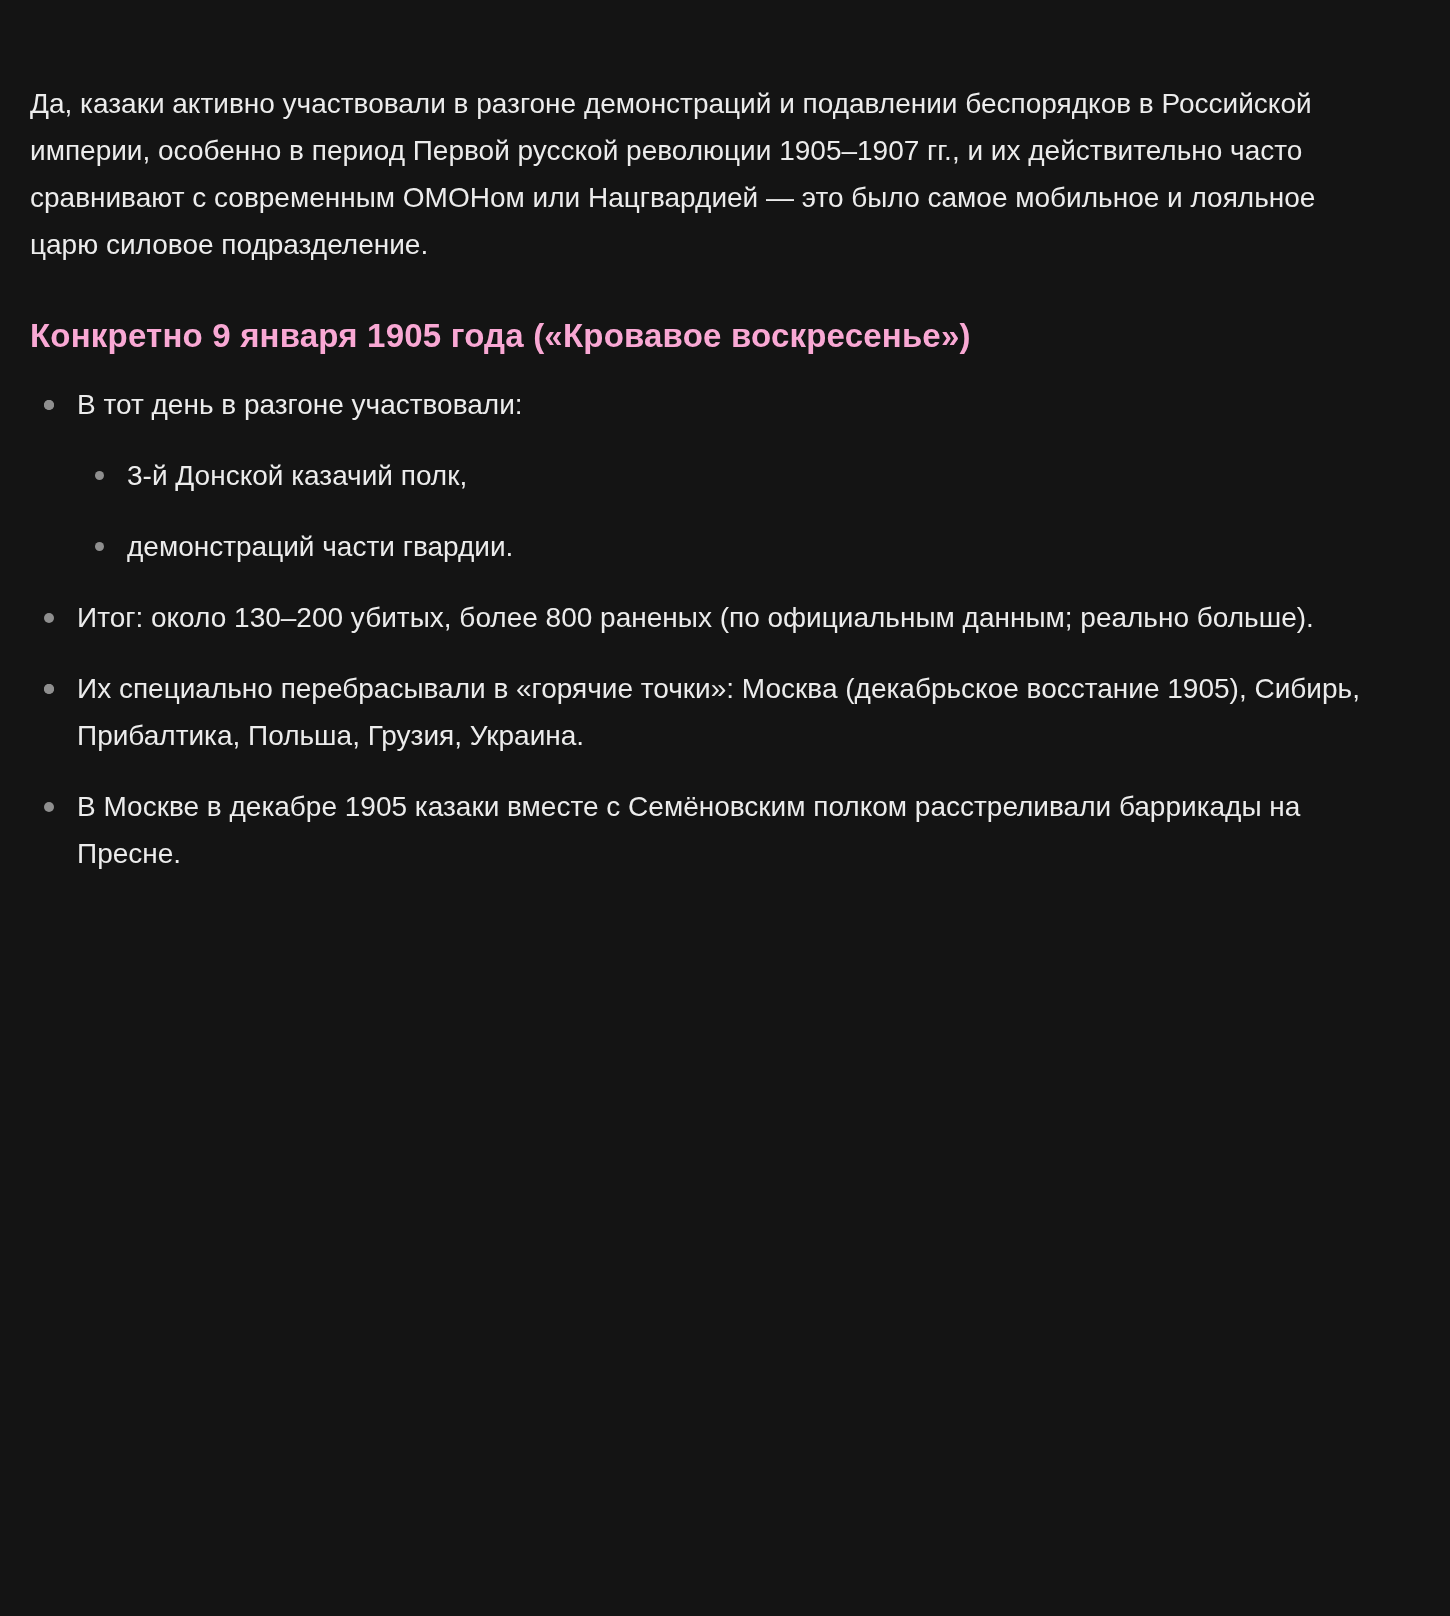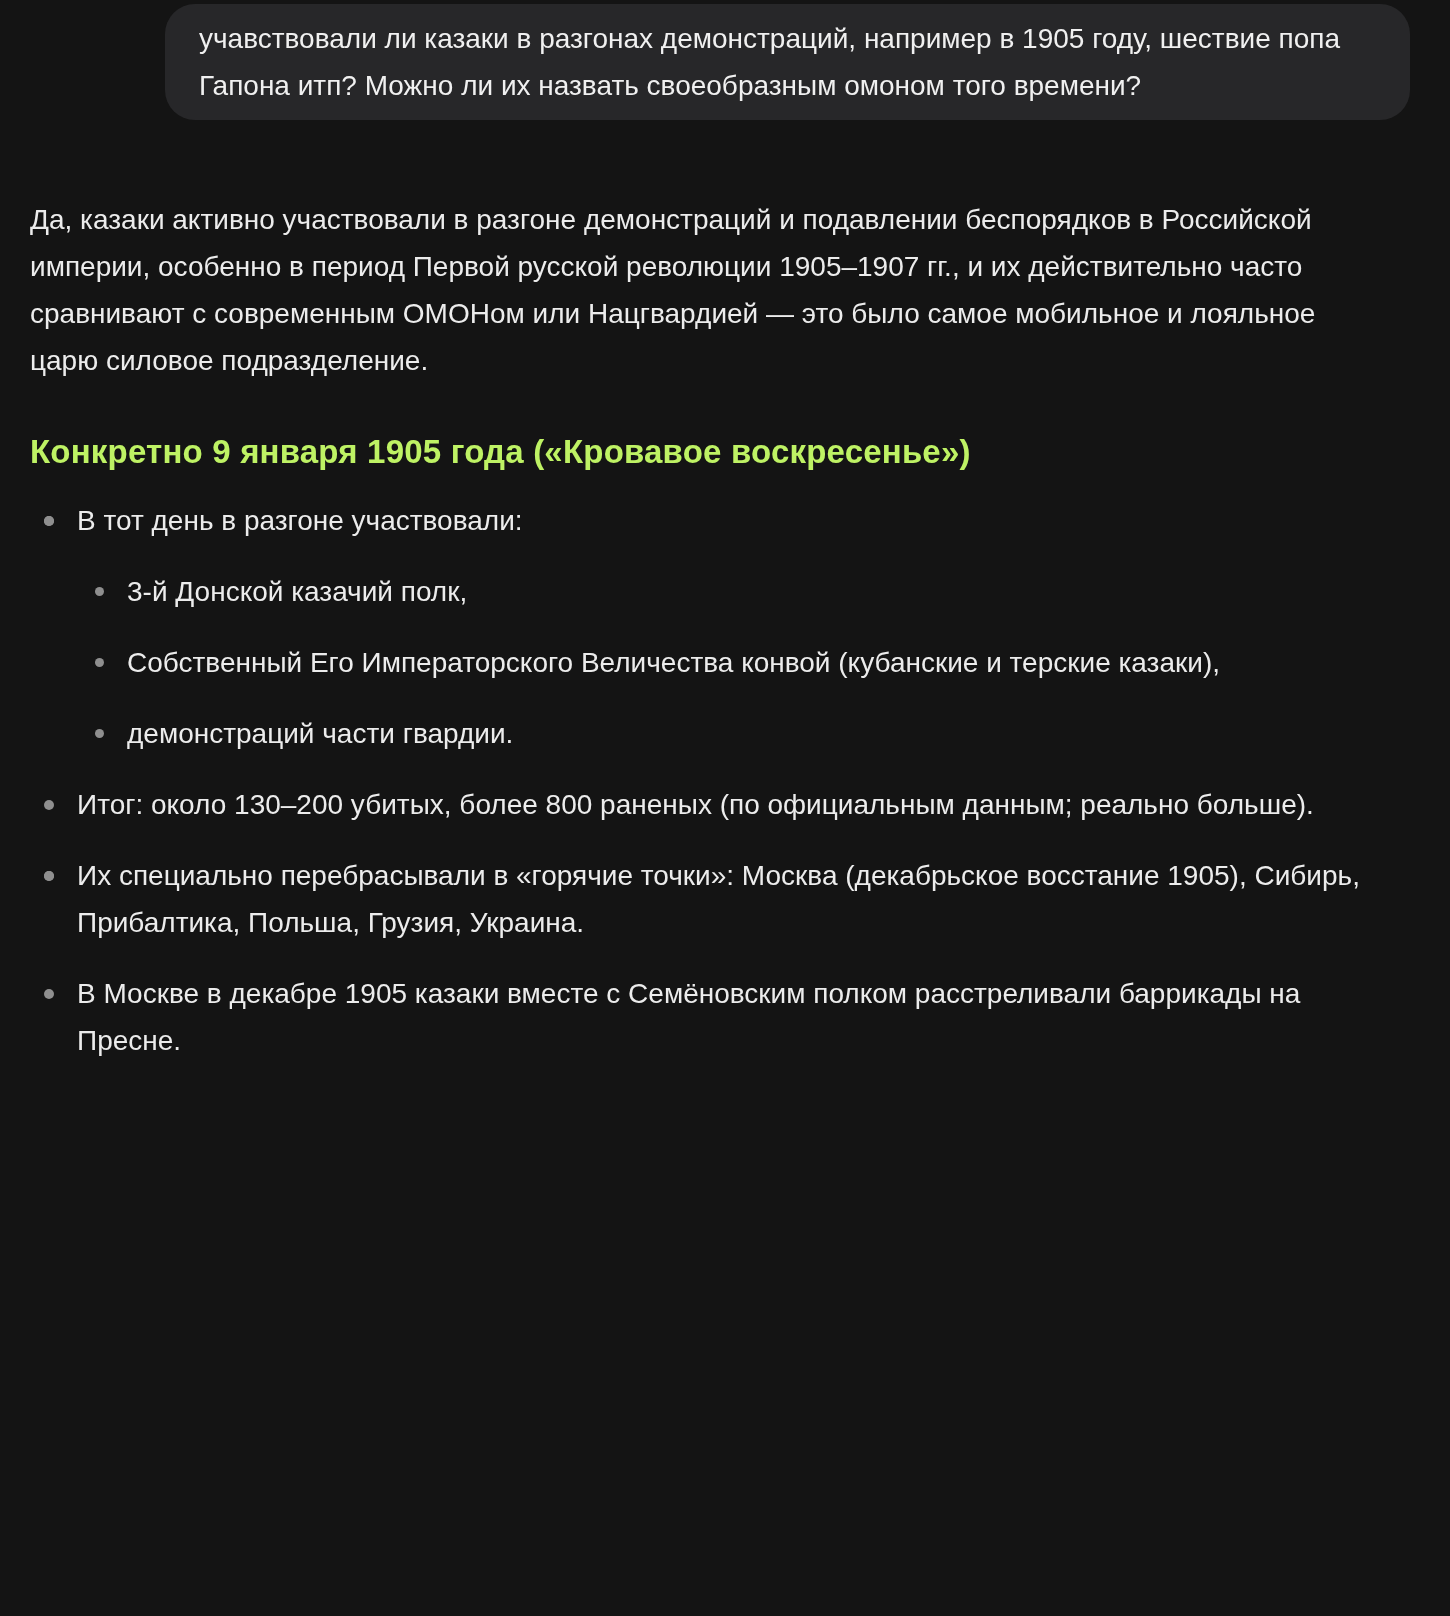--- a/index.html
+++ b/index.html
@@ -45,21 +45,21 @@
 
   .answer .intro {
     max-width: 1340px;
     margin-top: 16px;
   }
 
   .answer h2 {
     font-size: 33px;
     line-height: 43px;
     font-weight: 700;
-    color: #bef264;
+    color: #f9a8d4;
     margin-top: 46px;
     letter-spacing: 0.2px;
   }
 
   ul.bullets {
     list-style: none;
   }
 
   ul.bullets li {
     position: relative;
@@ -91,35 +91,31 @@
     width: 9px;
     height: 9px;
     left: 15px;
   }
 </style>
 </head>
 <body>
 
 <div class="chat">
 
-  <div class="user-row">
-    <div class="user-bubble">учавствовали ли казаки в разгонах демонстраций, например в 1905 году, шествие попа Гапона итп? Можно ли их назвать своеобразным омоном того времени?</div>
-  </div>
 
   <div class="answer">
 
     <p class="intro">Да, казаки активно участвовали в разгоне демонстраций и подавлении беспорядков в Российской империи, особенно в период Первой русской революции 1905–1907 гг., и их действительно часто сравнивают с современным ОМОНом или Нацгвардией — это было самое мобильное и лояльное царю силовое подразделение.</p>
 
     <h2>Конкретно 9 января 1905 года («Кровавое воскресенье»)</h2>
 
     <ul class="bullets">
         <li><span class="dot"></span></li>
         <li><span class="dot"></span><span>В тот день в разгоне участвовали:</span><ul class="nested">
             <li><span class="dot"></span><span>3-й Донской казачий полк,</span></li>
-            <li><span class="dot"></span><span>Собственный Его Императорского Величества конвой (кубанские и терские казаки),</span></li>
             <li><span class="dot"></span><span>демонстраций части гвардии.</span></li>
           </ul></li>
         <li><span class="dot"></span><span>Итог: около 130–200 убитых, более 800 раненых (по официальным данным; реально больше).</span></li>
       </ul>
 
 
     <ul class="bullets">
         <li><span class="dot"></span></li>
         <li><span class="dot"></span><span>Их специально перебрасывали в «горячие точки»: Москва (декабрьское восстание 1905), Сибирь, Прибалтика, Польша, Грузия, Украина.</span></li>
         <li><span class="dot"></span><span>В Москве в декабре 1905 казаки вместе с Семёновским полком расстреливали баррикады на Пресне.</span></li>

